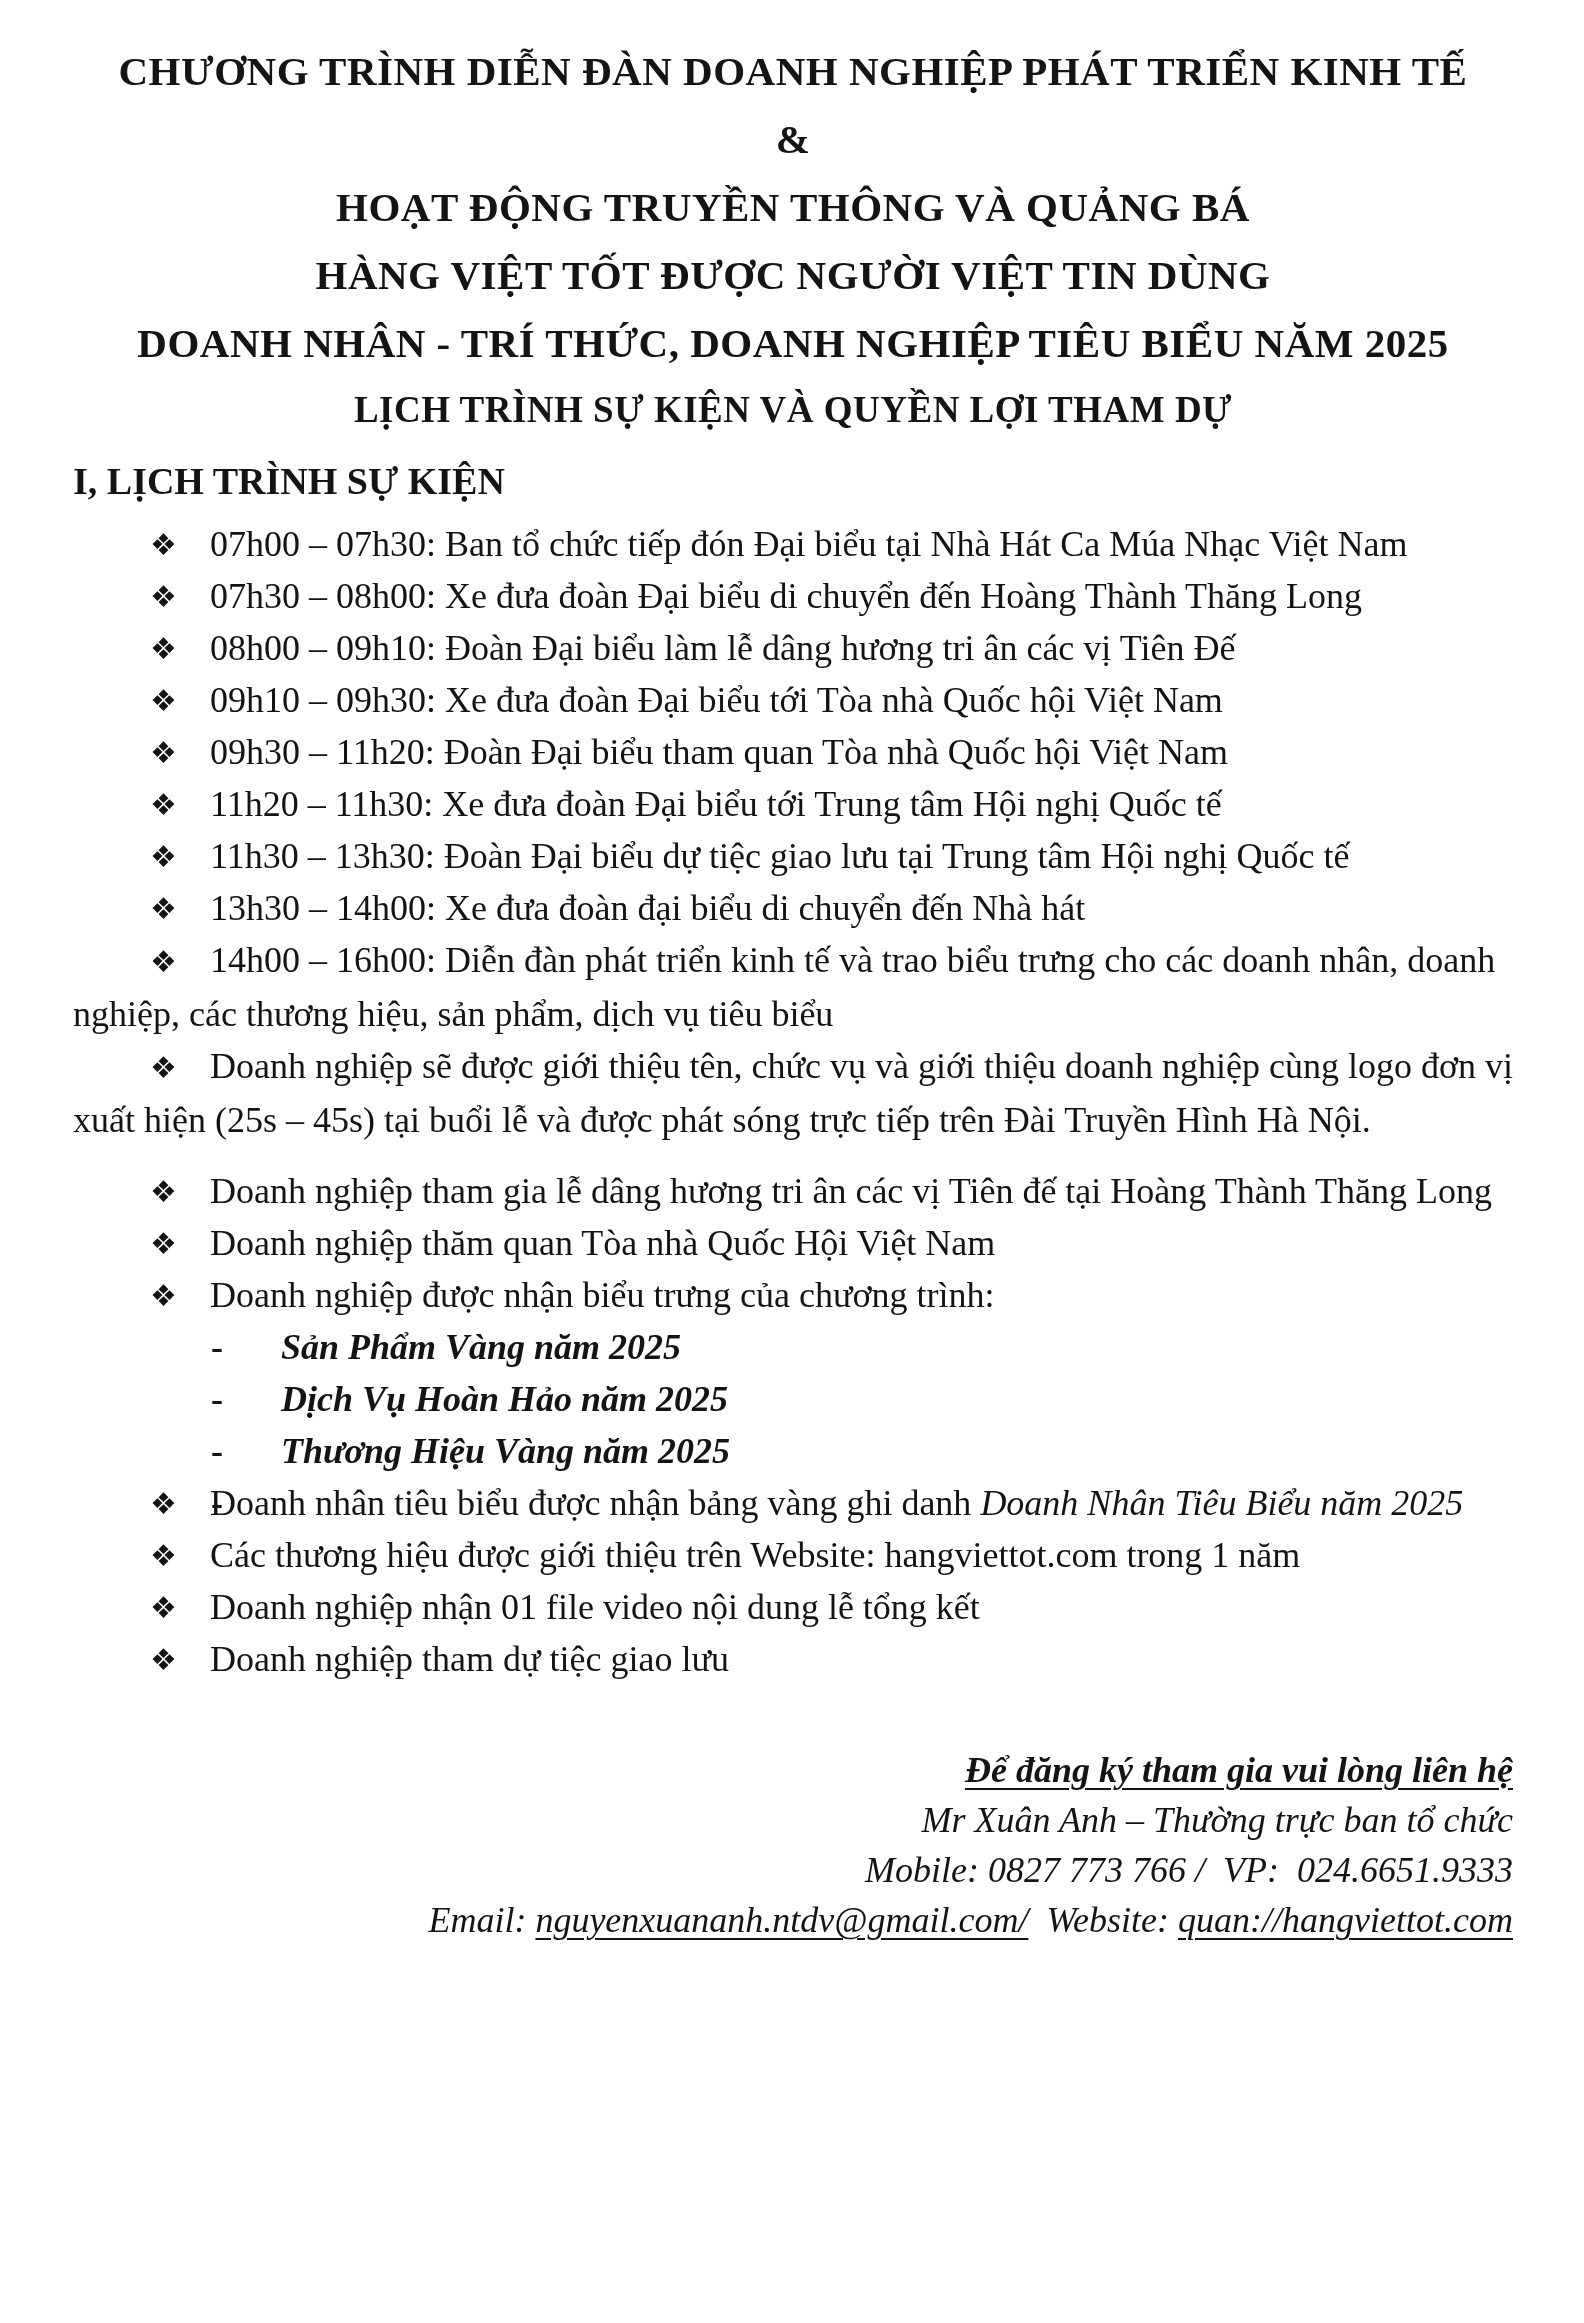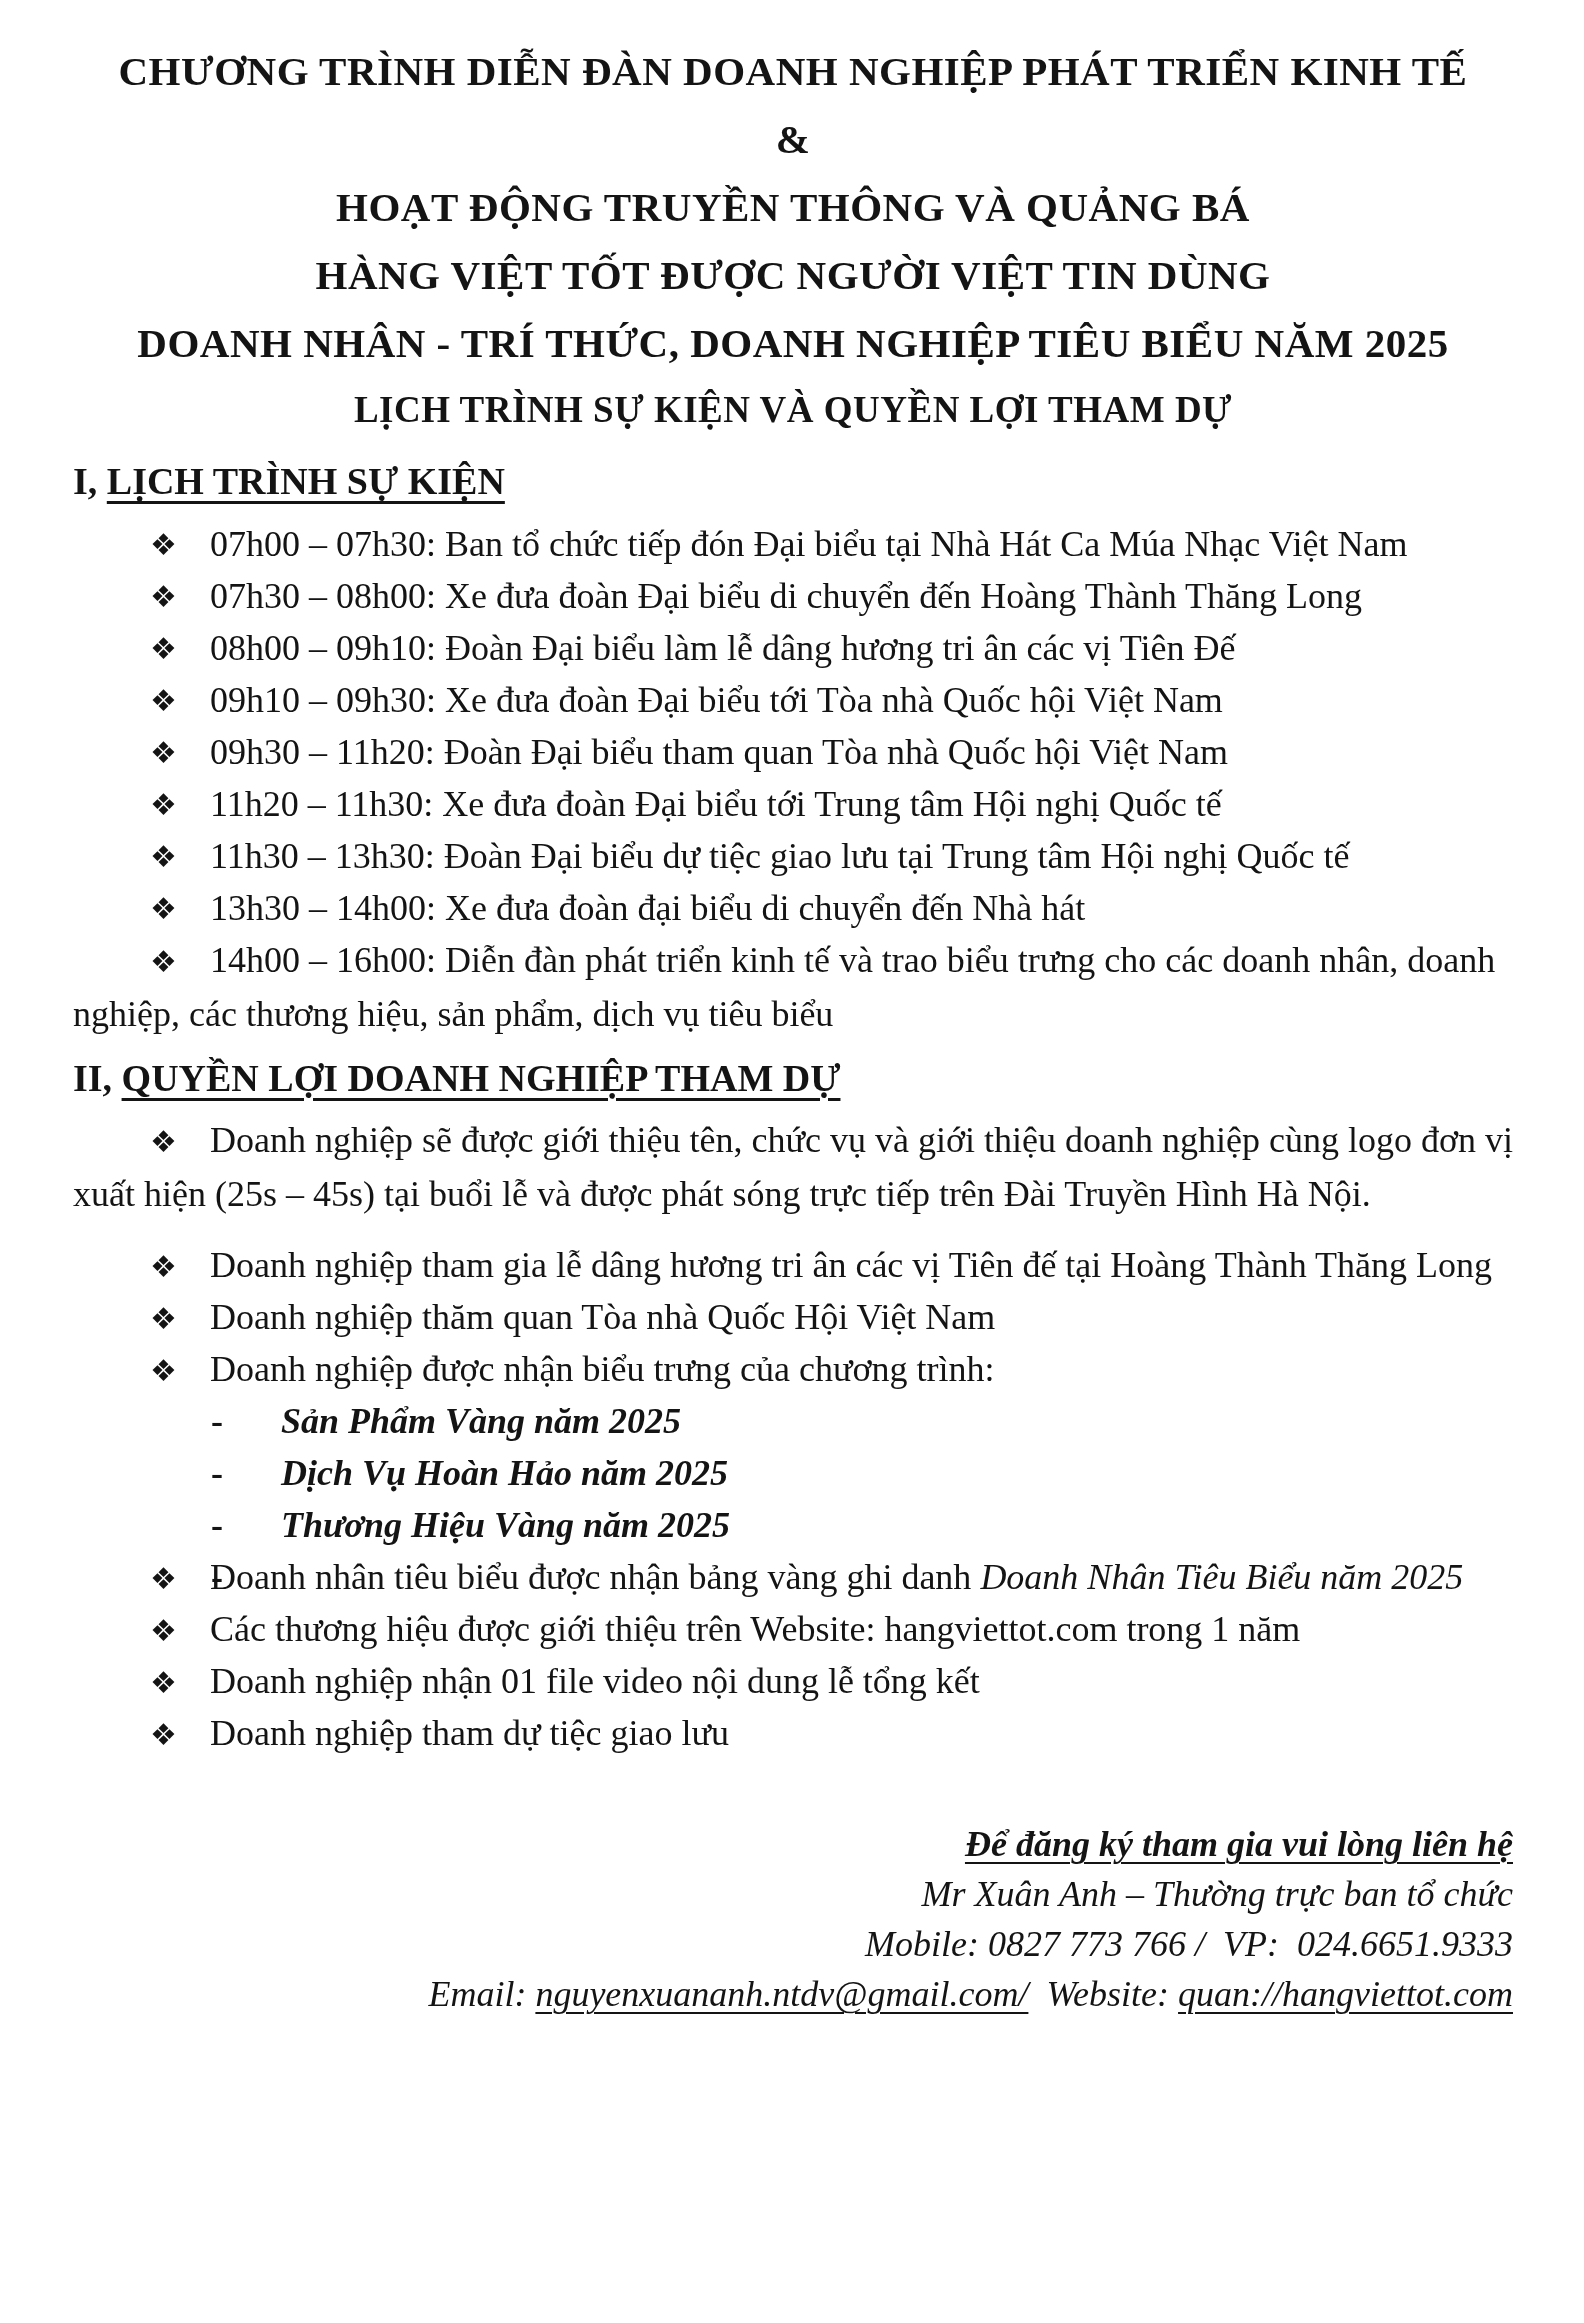--- a/index.html
+++ b/index.html
@@ -16,21 +16,21 @@
     overflow: hidden;
   }
 
   
   .hdr { text-align: center; font-weight: 700; }
   .hdr-line { font-size: 41px; line-height: 68px; letter-spacing: 0.5px; }
   .hdr-sub  { font-size: 37px; line-height: 66px; }
 
   
   .sec { font-size: 38px; line-height: 54px; font-weight: 700; margin: 11.2px 0 9.4px 0; }
-  .sec-u { text-decoration: underline; text-decoration-thickness: 2.8px; text-underline-offset: 6.6px; }
+  .sec-u { text-decoration-thickness: 2.8px; text-underline-offset: 6.6px; }
 
   
   .item { position: relative; font-size: 36px; line-height: 52px; margin: 0; }
   .item--std { padding-left: 137px; }
   .bullet {
     font-family: "DejaVu Sans", sans-serif;
     font-size: 30px;
   }
   .bullet--abs { position: absolute; left: 77px; top: 1.9px; }
   .item--flow { text-indent: 77px; }
@@ -75,21 +75,20 @@
     <p class="item item--std"><span class="bullet bullet--abs">❖</span><span>08h00 – 09h10: Đoàn Đại biểu làm lễ dâng hương tri ân các vị Tiên Đế</span></p>
     <p class="item item--std"><span class="bullet bullet--abs">❖</span><span>09h10 – 09h30: Xe đưa đoàn Đại biểu tới Tòa nhà Quốc hội Việt Nam</span></p>
     <p class="item item--std"><span class="bullet bullet--abs">❖</span><span>09h30 – 11h20: Đoàn Đại biểu tham quan Tòa nhà Quốc hội Việt Nam</span></p>
     <p class="item item--std"><span class="bullet bullet--abs">❖</span><span>11h20 – 11h30: Xe đưa đoàn Đại biểu tới Trung tâm Hội nghị Quốc tế</span></p>
     <p class="item item--std"><span class="bullet bullet--abs">❖</span><span>11h30 – 13h30: Đoàn Đại biểu dự tiệc giao lưu tại Trung tâm Hội nghị Quốc tế</span></p>
     <p class="item item--std"><span class="bullet bullet--abs">❖</span><span>13h30 – 14h00: Xe đưa đoàn đại biểu di chuyển đến Nhà hát</span></p>
     <p class="item item--flow"><span class="bullet bullet--inline">❖</span><span>14h00 – 16h00: Diễn đàn phát triển kinh tế và trao biểu trưng cho các doanh nhân, doanh nghiệp, các thương hiệu, sản phẩm, dịch vụ tiêu biểu</span></p>
   </section>
 
   <section>
-    <h2 class="sec"><span>II,</span> <span class="sec-u">QUYỀN LỢI DOANH NGHIỆP THAM DỰ</span></h2>
 
     <p class="item item--flow item--intro"><span class="bullet bullet--inline">❖</span><span>Doanh nghiệp sẽ được giới thiệu tên, chức vụ và giới thiệu doanh nghiệp cùng logo đơn vị xuất hiện (25s – 45s) tại buổi lễ và được phát sóng trực tiếp trên Đài Truyền Hình Hà Nội.</span></p>
 
     <p class="item item--std"><span class="bullet bullet--abs">❖</span><span>Doanh nghiệp tham gia lễ dâng hương tri ân các vị Tiên đế tại Hoàng Thành Thăng Long</span></p>
     <p class="item item--std"><span class="bullet bullet--abs">❖</span><span>Doanh nghiệp thăm quan Tòa nhà Quốc Hội Việt Nam</span></p>
     <p class="item item--std"><span class="bullet bullet--abs">❖</span><span>Doanh nghiệp được nhận biểu trưng của chương trình:</span></p>
 
     <p class="badge"><span class="dash">-</span><span>Sản Phẩm Vàng năm 2025</span></p>
     <p class="badge"><span class="dash">-</span><span>Dịch Vụ Hoàn Hảo năm 2025</span></p>
     <p class="badge"><span class="dash">-</span><span>Thương Hiệu Vàng năm 2025</span></p>

